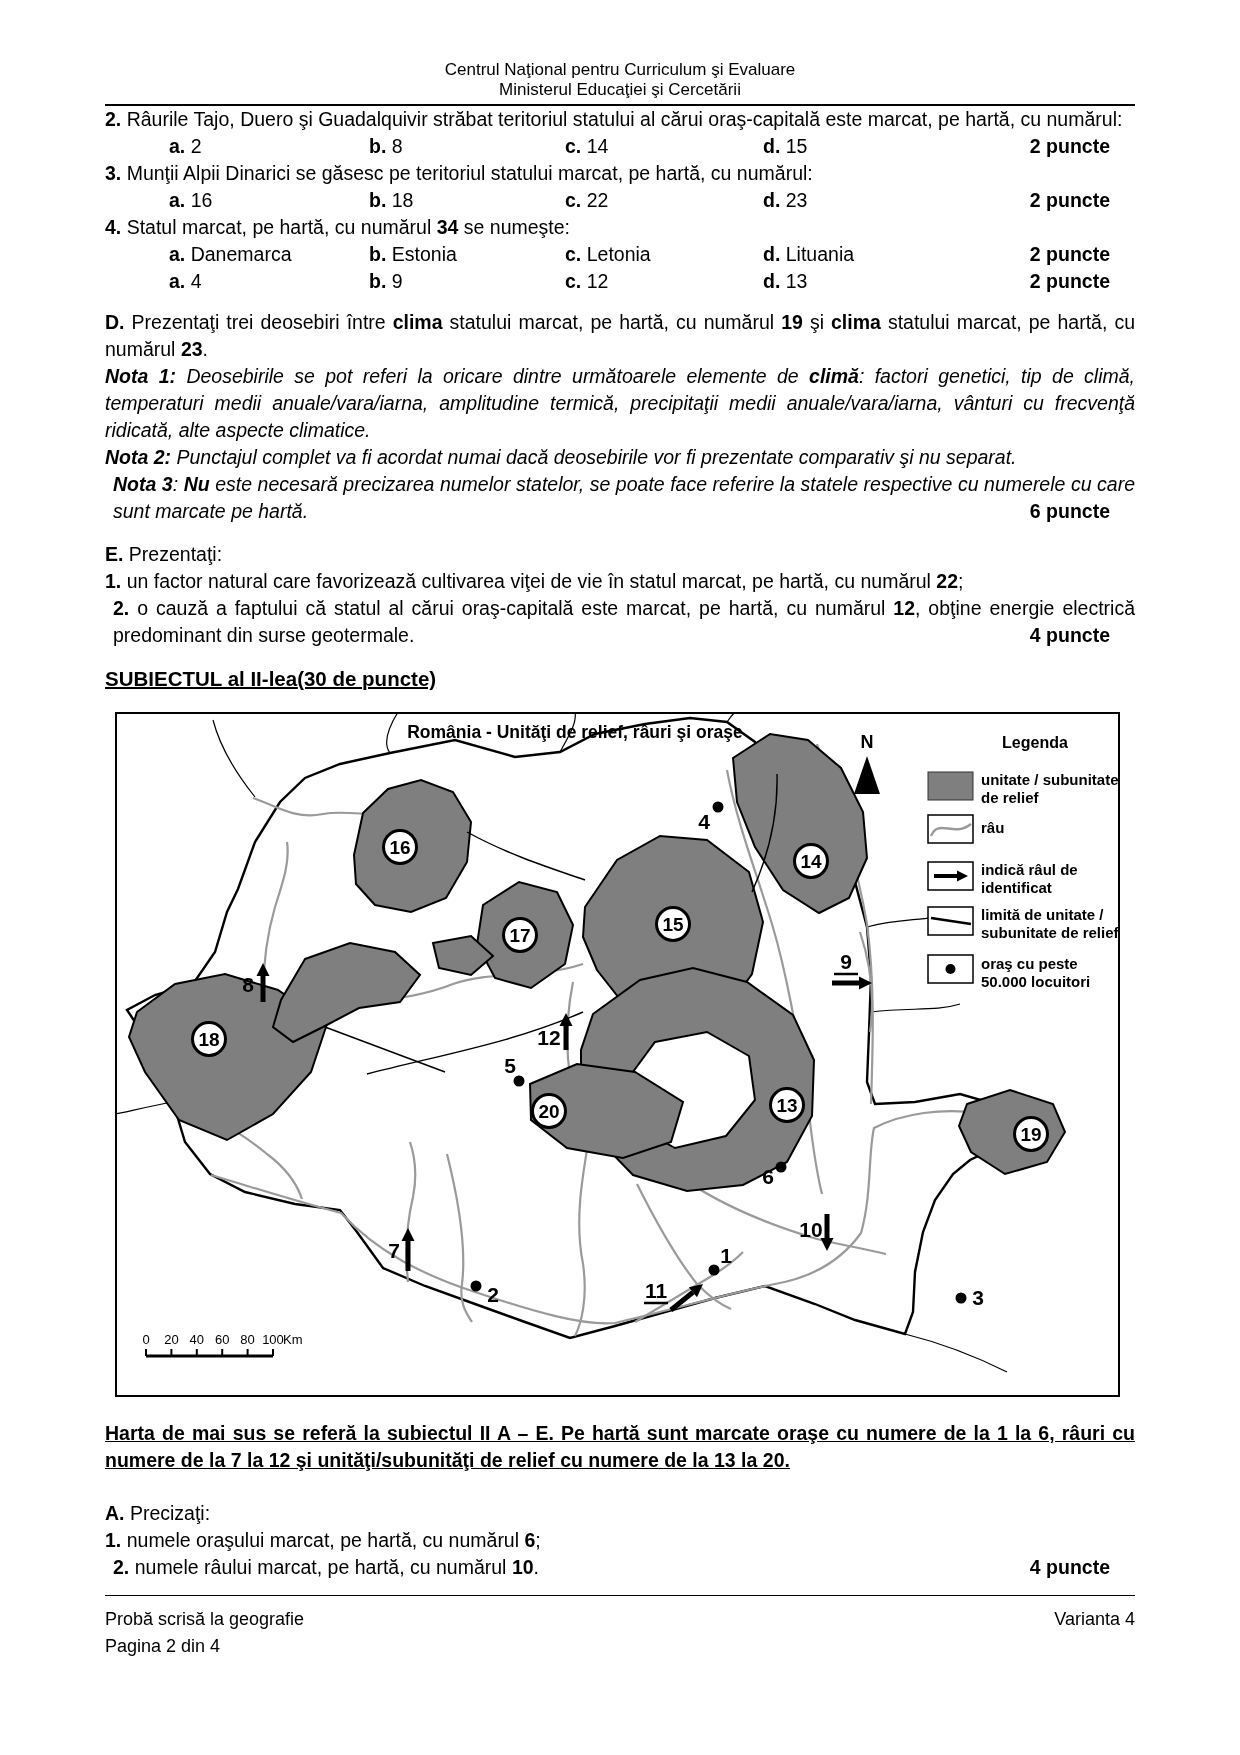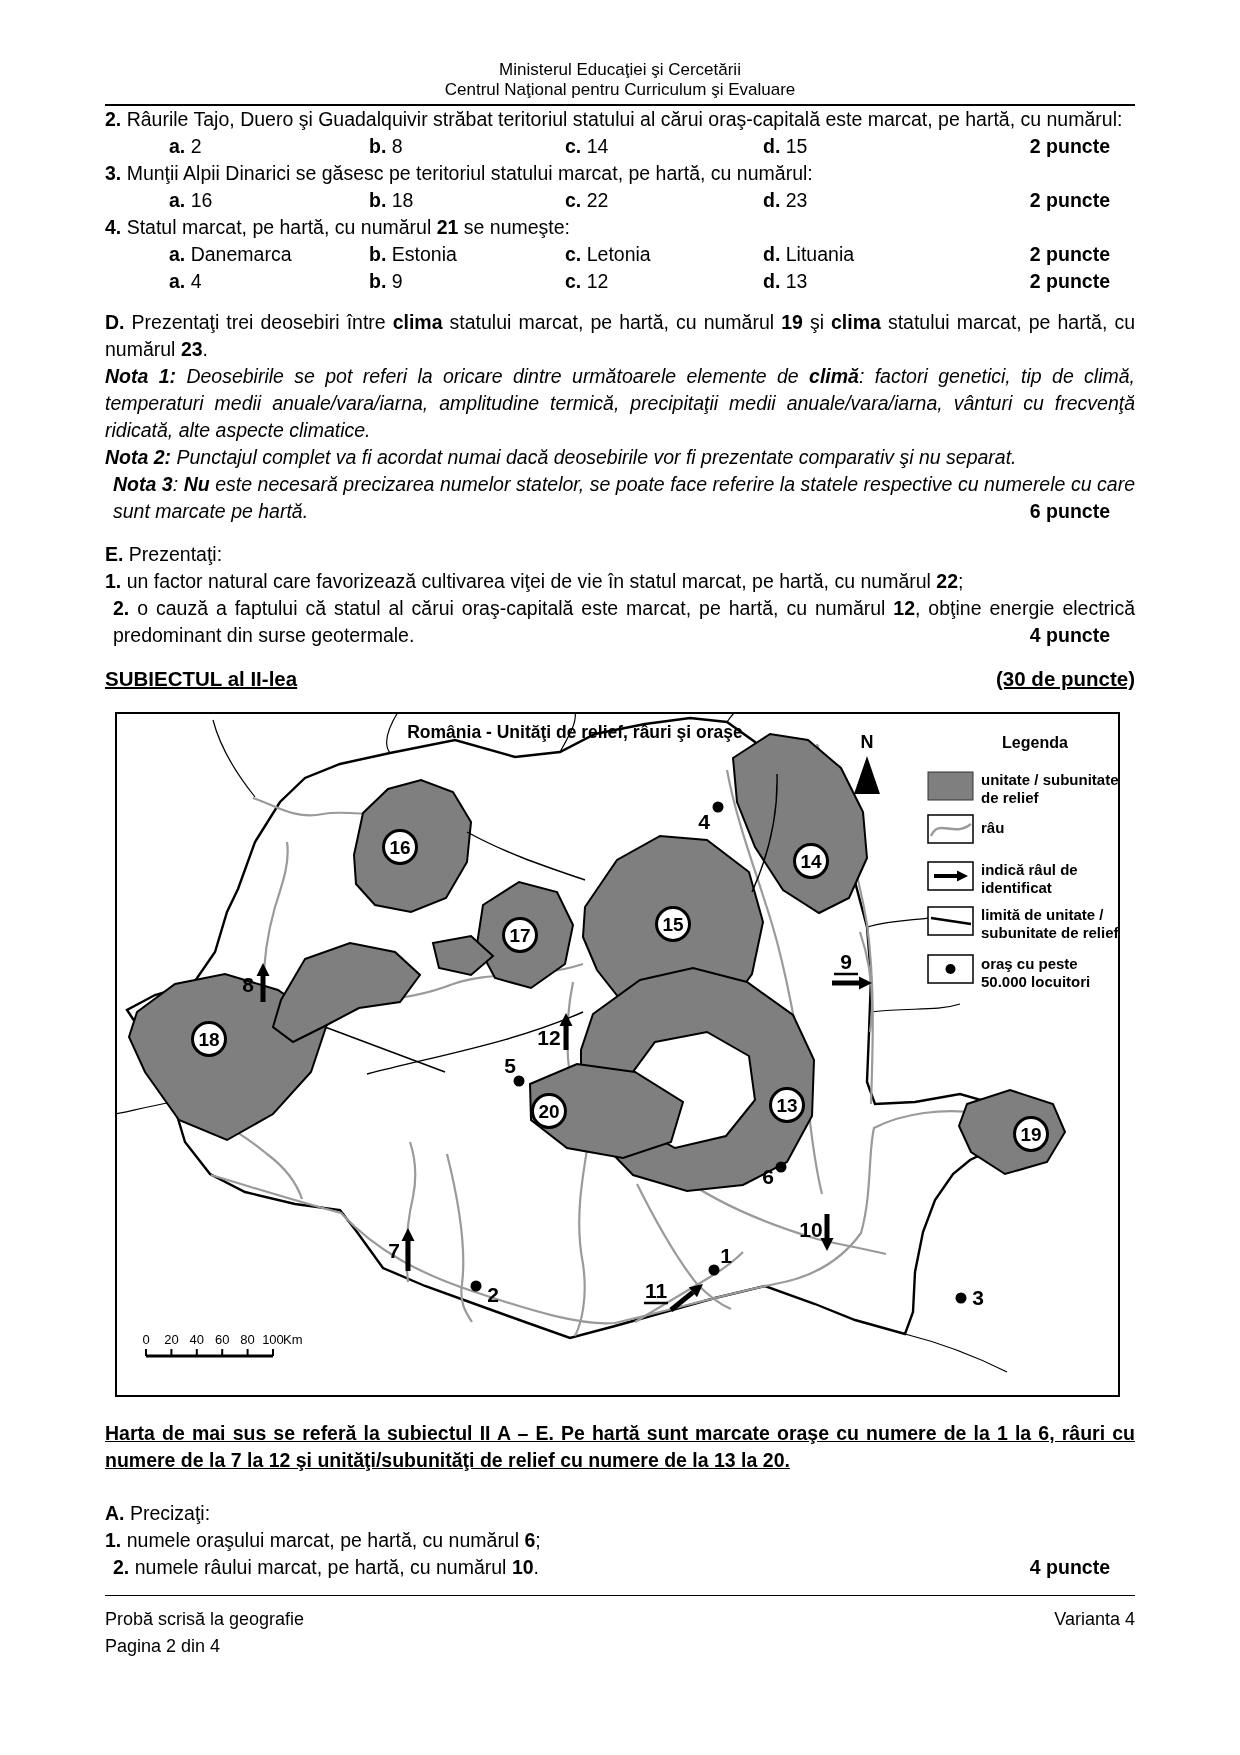--- a/index.html
+++ b/index.html
@@ -11,21 +11,21 @@
   .optrow{display:flex;padding-left:64px;align-items:baseline;}
   .colA{width:200px;display:inline-block;}
   .colB{width:196px;display:inline-block;}
   .colC{width:198px;display:inline-block;}
   .colD{width:170px;display:inline-block;}
   .pts{font-weight:bold;margin-left:auto;margin-right:25px;white-space:nowrap;}
   .rel{position:relative;margin-left:8px;}
   .pts-abs{position:absolute;right:25px;bottom:0;font-weight:bold;font-style:normal;white-space:nowrap;}
   .sec{margin-top:14px;}
   .sec-e{margin-top:16px;}
-  .subject-row{display:flex;justify-content:space-between;margin-top:16px;font-weight:bold;font-size:20.5px;}
+  .subject-row{display:flex;margin-top:16px;font-weight:bold;font-size:20.5px;}
   .subject-row span{text-decoration:underline;text-decoration-thickness:2px;}
   .map-wrap{margin-top:20px;margin-left:10px;}
   .below-map{font-weight:bold;margin-top:16px;text-decoration:underline;}
   .sec-a{margin-top:26px;}
   .doc-footer{margin-top:14px;border-top:1.5px solid #000;padding-top:10px;font-size:18px;}
   .foot-row{display:flex;justify-content:space-between;}
   .foot-center{text-align:left;}
   
   .map-title-t{font:bold 17.5px "Liberation Sans",sans-serif;}
   .mnum{font:bold 19px "Liberation Sans",sans-serif;}
@@ -34,43 +34,43 @@
   .leg-title{font:bold 16px "Liberation Sans",sans-serif;}
   .leg-t{font:bold 15px "Liberation Sans",sans-serif;}
   .compass-n{font:bold 18px "Liberation Sans",sans-serif;}
 </style>
 </head>
 <body>
 
 <div class="page">
 
   <div class="doc-header">
+    <div>Centrul Naţional pentru Curriculum şi Evaluare</div>
     <div>Ministerul Educaţiei şi Cercetării</div>
-    <div>Centrul Naţional pentru Curriculum şi Evaluare</div>
   </div>
 
   <p class="qpara just"><span style="font-weight: bold;">2. </span><span>Râurile Tajo, Duero şi Guadalquivir străbat teritoriul statului al cărui oraş-capitală este marcat, pe hartă, cu numărul:</span></p>
   <div class="optrow">
     <span class="colA"><b>a.</b> <span>2</span></span>
     <span class="colB"><b>b.</b> <span>8</span></span>
     <span class="colC"><b>c.</b> <span>14</span></span>
     <span class="colD"><b>d.</b> <span>15</span></span>
     <span class="pts">2 puncte</span>
   </div>
 
   <p class="qpara just"><span style="font-weight: bold;">3. </span><span>Munţii Alpii Dinarici se găsesc pe teritoriul statului marcat, pe hartă, cu numărul:</span></p>
   <div class="optrow">
     <span class="colA"><b>a.</b> <span>16</span></span>
     <span class="colB"><b>b.</b> <span>18</span></span>
     <span class="colC"><b>c.</b> <span>22</span></span>
     <span class="colD"><b>d.</b> <span>23</span></span>
     <span class="pts">2 puncte</span>
   </div>
 
-  <p class="qpara just"><span style="font-weight: bold;">4. </span><span>Statul marcat, pe hartă, cu numărul </span><span style="font-weight: bold;">21</span><span> se numeşte:</span></p>
+  <p class="qpara just"><span style="font-weight: bold;">4. </span><span>Statul marcat, pe hartă, cu numărul </span><span style="font-weight: bold;">34</span><span> se numeşte:</span></p>
   <div class="optrow">
     <span class="colA"><b>a.</b> <span>Danemarca</span></span>
     <span class="colB"><b>b.</b> <span>Estonia</span></span>
     <span class="colC"><b>c.</b> <span>Letonia</span></span>
     <span class="colD"><b>d.</b> <span>Lituania</span></span>
     <span class="pts">2 puncte</span>
   </div>
 
   <div class="optrow">
     <span class="colA"><b>a.</b> <span>4</span></span>

